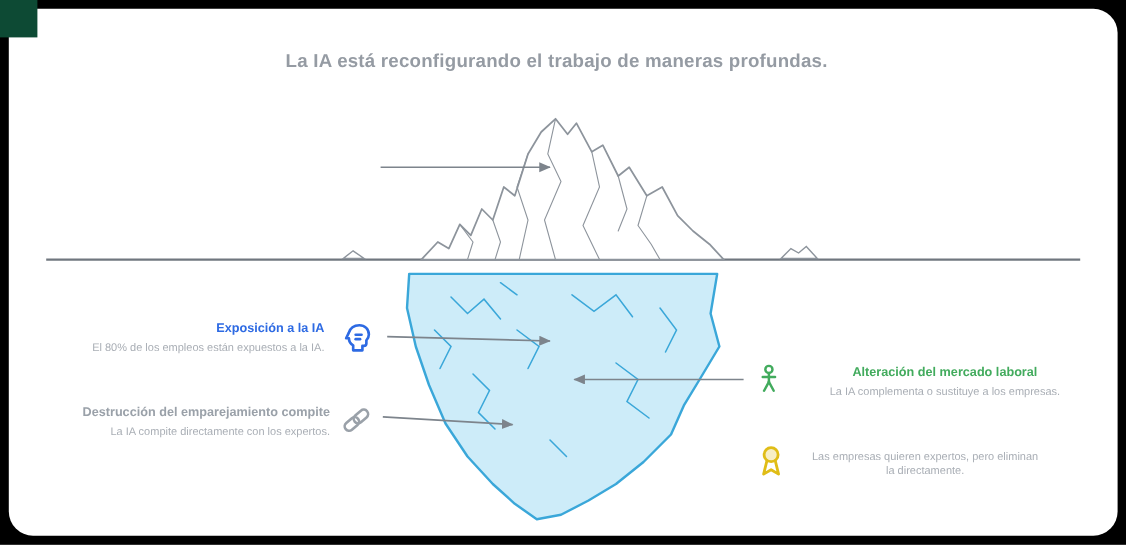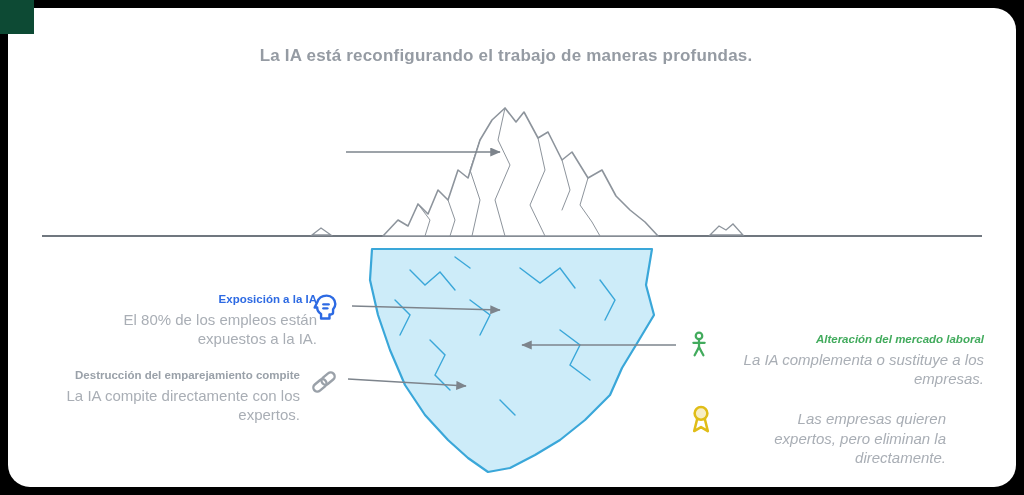--- a/index.html
+++ b/index.html
@@ -16,23 +16,23 @@
     background:var(--logo_green,#0d4a34);
   }
   .title{
     position:absolute;left:0;right:12px;top:46px;text-align:center;
     font-size:17px;font-weight:bold;letter-spacing:.2px;
     color:var(--title_gray,#959ba3);
   }
   .svg-layer{position:absolute;left:0;top:0;}
   .callout{position:absolute;}
   .callout .c-title{font-size:11.5px;font-weight:bold;line-height:1.2;}
-  .callout .c-desc{font-size:15px;line-height:1.3;color:var(--subtext_gray,#a9aeb5);margin-top:3px;}
+  .callout .c-desc{font-size:10px;line-height:1.3;color:var(--subtext_gray,#a9aeb5);margin-top:3px;}
   .callout.right-align{text-align:right;}
-  .callout.left-align{text-align:right;font-style:italic;}
+  .callout.left-align{text-align:center;}
   .c-title.blue{color:var(--accent_blue,#2d6ae3);}
   .c-title.gray{color:var(--label_gray,#9aa1a9);}
   .c-title.green{color:var(--accent_green,#42ab5d);}
   .c-title.yellow{color:var(--accent_yellow,#e0bd17);}
   .icon{position:absolute;}
   .icon svg{display:block;}
 </style>
 </head>
 <body>
 
@@ -79,21 +79,21 @@
       <polyline points="562,160 570,190 562,210"></polyline>
       <polyline points="448,200 455,220 450,236"></polyline>
     </g>
 
     <line x1="346" y1="152" x2="500" y2="152" stroke="var(--arrow,#7d848c)" stroke-width="1.5" marker-end="url(#ah)"></line>
     <line x1="352" y1="306" x2="500" y2="310" stroke="var(--arrow,#7d848c)" stroke-width="1.5" marker-end="url(#ah)"></line>
     <line x1="676" y1="345" x2="522" y2="345" stroke="var(--arrow,#7d848c)" stroke-width="1.5" marker-end="url(#ah)"></line>
     <line x1="348" y1="379" x2="466" y2="386" stroke="var(--arrow,#7d848c)" stroke-width="1.5" marker-end="url(#ah)"></line>
   </svg>
 
-  <div class="callout right-align" style="left:73px;top:293px;width:244px;">
+  <div class="callout right-align" style="left:51px;top:293px;width:244px;">
     <div class="c-title blue">Exposición a la IA</div>
     <div class="c-desc">El 80% de los empleos están expuestos a la IA.</div>
   </div>
   <div class="icon" style="left:308px;top:291px;">
     <svg width="32" height="32" viewBox="0 0 24 24" fill="none" stroke="var(--accent_blue,#2d6ae3)" stroke-width="1.8" stroke-linecap="round" stroke-linejoin="round">
       <path d="M14 3.5c3.8 0 6.5 2.8 6.5 6.3 0 1.8-.8 3-1.7 4v2.2c0 .9-.8 1.6-1.7 1.6h-1v3h-6.3v-3.4c-1.8-1-2.9-2.8-2.9-4.8H5l1.8-3.7c.9-3 3.5-5.2 7.2-5.2z"></path>
       <path d="M11.5 10h4"></path>
       <path d="M11.5 13h3"></path>
     </svg>
   </div>

